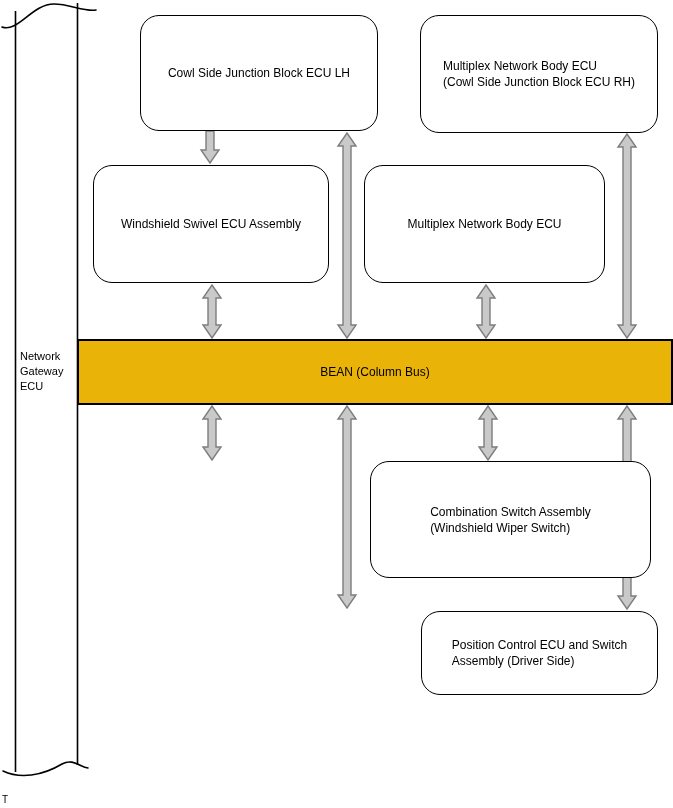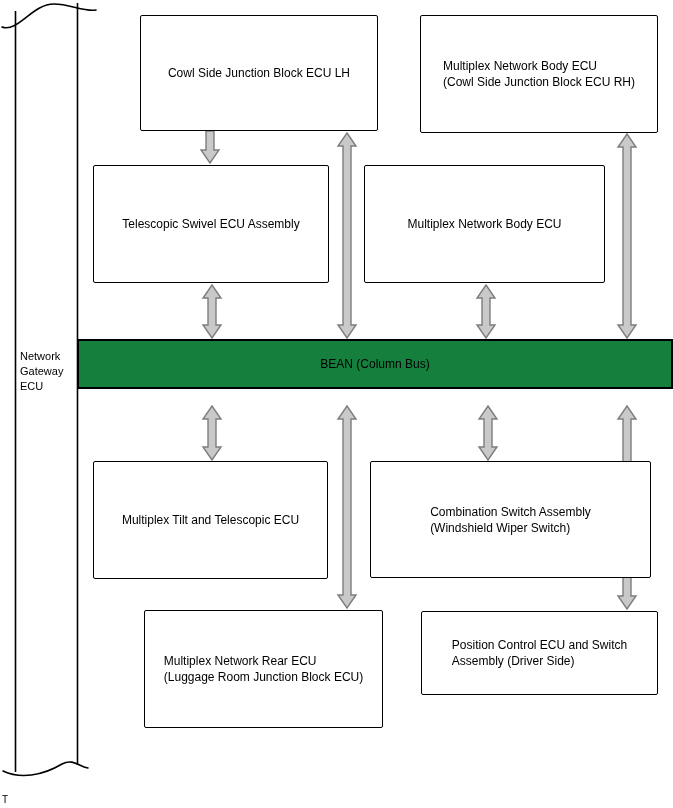--- a/index.html
+++ b/index.html
@@ -3,29 +3,29 @@
 <meta charset="utf-8">
 <style>
   html,body { margin:0; padding:0; background:#ffffff; }
   .canvas {
     position:relative; width:673px; height:808px; background:#ffffff;
     font-family:"Liberation Sans", sans-serif; color:#000; overflow:hidden;
   }
   svg.overlay { position:absolute; left:0; top:0; width:673px; height:808px; }
   .node {
     position:absolute; box-sizing:border-box; background:#ffffff;
-    border:1.5px solid #000; border-radius:2px;
+    border:1.5px solid #000; border-radius:19px;
     display:flex; align-items:center; justify-content:center;
   }
   .node .lbl {
     font-size:12px; line-height:16px; text-align:left; white-space:pre-line;
   }
   .bus {
-    position:absolute; left:77px; top:339px; width:596px; height:50px;
-    box-sizing:border-box; background:#15803d; border:2px solid #000;
+    position:absolute; left:77px; top:339px; width:596px; height:66px;
+    box-sizing:border-box; background:#eab308; border:2px solid #000;
     display:flex; align-items:center; justify-content:center;
   }
   .bus .lbl { font-size:12px; white-space:pre-line; }
   .gateway-label {
     position:absolute; left:20px; top:349px; font-size:11px; line-height:15px;
     white-space:pre-line;
   }
   .footer-mark {
     position:absolute; left:2px; top:794px; font-size:10px; line-height:12px;
   }
@@ -65,40 +65,33 @@
   <div class="node" style="left:140px; top:15px; width:238px; height:116px;">
     <span class="lbl">Cowl Side Junction Block ECU LH</span>
   </div>
 
   <div class="node" style="left:420px; top:15px; width:238px; height:118px;">
     <span class="lbl">Multiplex Network Body ECU
 (Cowl Side Junction Block ECU RH)</span>
   </div>
 
   <div class="node" style="left:93px; top:165px; width:236px; height:118px;">
-    <span class="lbl">Telescopic Swivel ECU Assembly</span>
+    <span class="lbl">Windshield Swivel ECU Assembly</span>
   </div>
 
   <div class="node" style="left:364px; top:165px; width:241px; height:118px;">
     <span class="lbl">Multiplex Network Body ECU</span>
   </div>
 
-  <div class="node" style="left:93px; top:461px; width:235px; height:118px;">
-    <span class="lbl">Multiplex Tilt and Telescopic ECU</span>
-  </div>
 
   <div class="node" style="left:370px; top:461px; width:281px; height:117px;">
     <span class="lbl">Combination Switch Assembly
 (Windshield Wiper Switch)</span>
   </div>
 
-  <div class="node" style="left:144px; top:610px; width:239px; height:118px;">
-    <span class="lbl">Multiplex Network Rear ECU
-(Luggage Room Junction Block ECU)</span>
-  </div>
 
   <div class="node" style="left:421px; top:611px; width:237px; height:84px;">
     <span class="lbl">Position Control ECU and Switch
 Assembly (Driver Side)</span>
   </div>
 
   <div class="footer-mark">T</div>
 
 </div>
 

